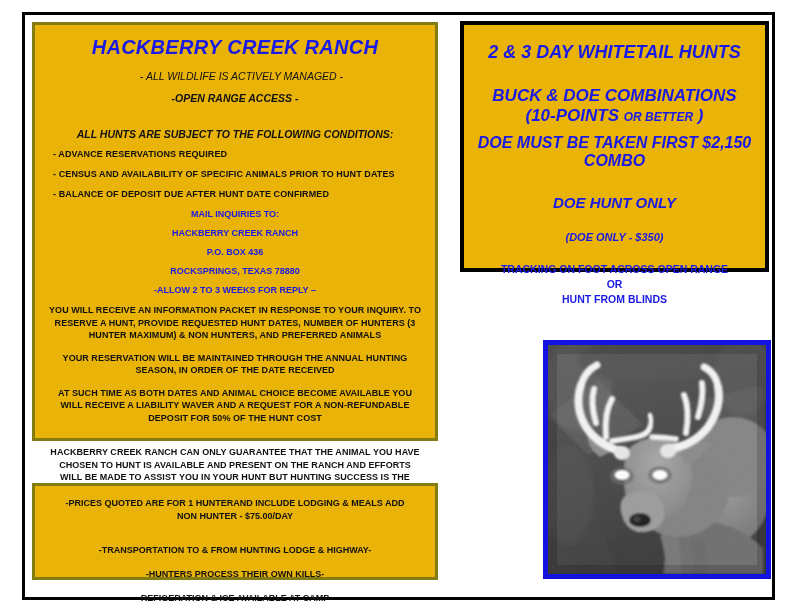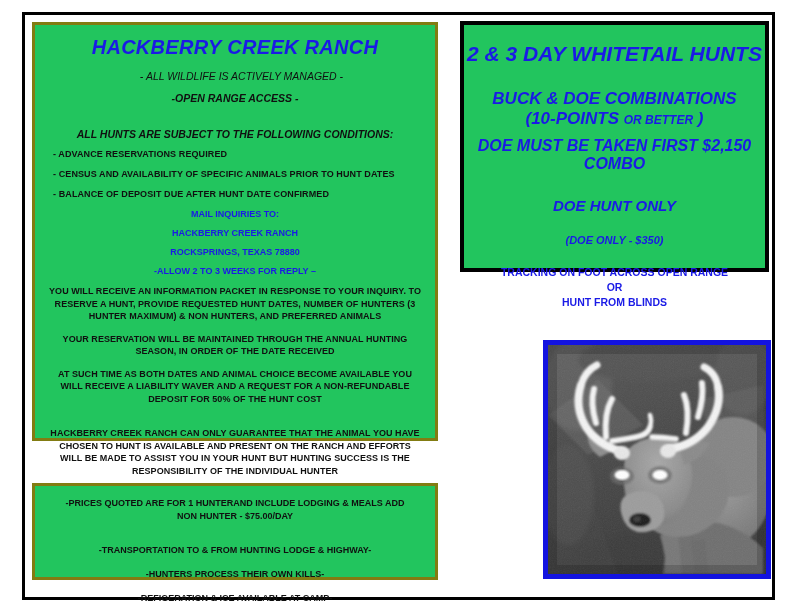--- a/index.html
+++ b/index.html
@@ -23,21 +23,21 @@
     width: 753px;
     height: 588px;
     border: 3px solid #000000;
     box-sizing: border-box;
   }
 
   
   .panel {
     position: absolute;
     box-sizing: border-box;
-    background: #22c55e;
+    background: #eab308;
     text-align: center;
   }
   .panel-olive {
     border: 3px solid #827c12;
   }
   .panel-black {
     border: 4px solid #000000;
   }
 
   
@@ -140,21 +140,21 @@
     font-weight: bold;
     margin: 0;
     line-height: 13px;
   }
   #left-pricing-panel .block-a { margin-top: 11px; }
   #left-pricing-panel .block-b { margin-top: 21px; }
   #left-pricing-panel .block-c { margin-top: 11px; }
   #left-pricing-panel .block-d { margin-top: 11px; }
 
   .hunts-h1 {
-    font-size: 21px;
+    font-size: 18px;
     font-weight: bold;
     font-style: italic;
     margin: 17px 0 0 0;
   }
   .hunts-h2 {
     font-size: 17px;
     font-weight: bold;
     font-style: italic;
     margin: 23px 0 0 0;
     line-height: 20px;
@@ -203,20 +203,21 @@
   <div class="conditions-head black">ALL HUNTS ARE SUBJECT TO THE FOLLOWING CONDITIONS:</div>
 
   <ul class="cond-list">
     <li class="black">-  ADVANCE RESERVATIONS REQUIRED</li>
     <li class="black">-  CENSUS AND AVAILABILITY OF SPECIFIC ANIMALS PRIOR TO HUNT DATES</li>
     <li class="black">-  BALANCE OF DEPOSIT DUE AFTER HUNT DATE CONFIRMED</li>
   </ul>
 
   <div class="mail-line blue first">MAIL INQUIRIES TO:</div>
   <div class="mail-line blue">HACKBERRY CREEK RANCH</div>
+  <div class="mail-line blue">P.O. BOX 436</div>
   <div class="mail-line blue">ROCKSPRINGS, TEXAS 78880</div>
   <div class="mail-line blue">-ALLOW 2 TO 3 WEEKS FOR REPLY –</div>
 
   <div class="para black tight">YOU WILL RECEIVE AN INFORMATION PACKET IN RESPONSE TO YOUR INQUIRY. TO RESERVE A HUNT, PROVIDE REQUESTED HUNT DATES, NUMBER OF HUNTERS (3 HUNTER MAXIMUM) &amp; NON HUNTERS, AND PREFERRED ANIMALS</div>
   <div class="para black">YOUR RESERVATION WILL BE MAINTAINED THROUGH THE ANNUAL HUNTING SEASON, IN ORDER OF THE DATE RECEIVED</div>
   <div class="para black">AT SUCH TIME AS BOTH  DATES AND ANIMAL CHOICE BECOME AVAILABLE YOU WILL RECEIVE A LIABILITY WAVER AND A REQUEST FOR A NON-REFUNDABLE DEPOSIT FOR 50% OF THE HUNT COST</div>
   <div class="para black gap">HACKBERRY CREEK RANCH CAN ONLY GUARANTEE THAT THE ANIMAL YOU HAVE CHOSEN TO HUNT IS AVAILABLE AND PRESENT ON THE RANCH  AND EFFORTS WILL BE MADE TO ASSIST YOU IN YOUR HUNT BUT HUNTING SUCCESS IS THE RESPONSIBILITY OF THE INDIVIDUAL HUNTER</div>
 
 </div>
 

